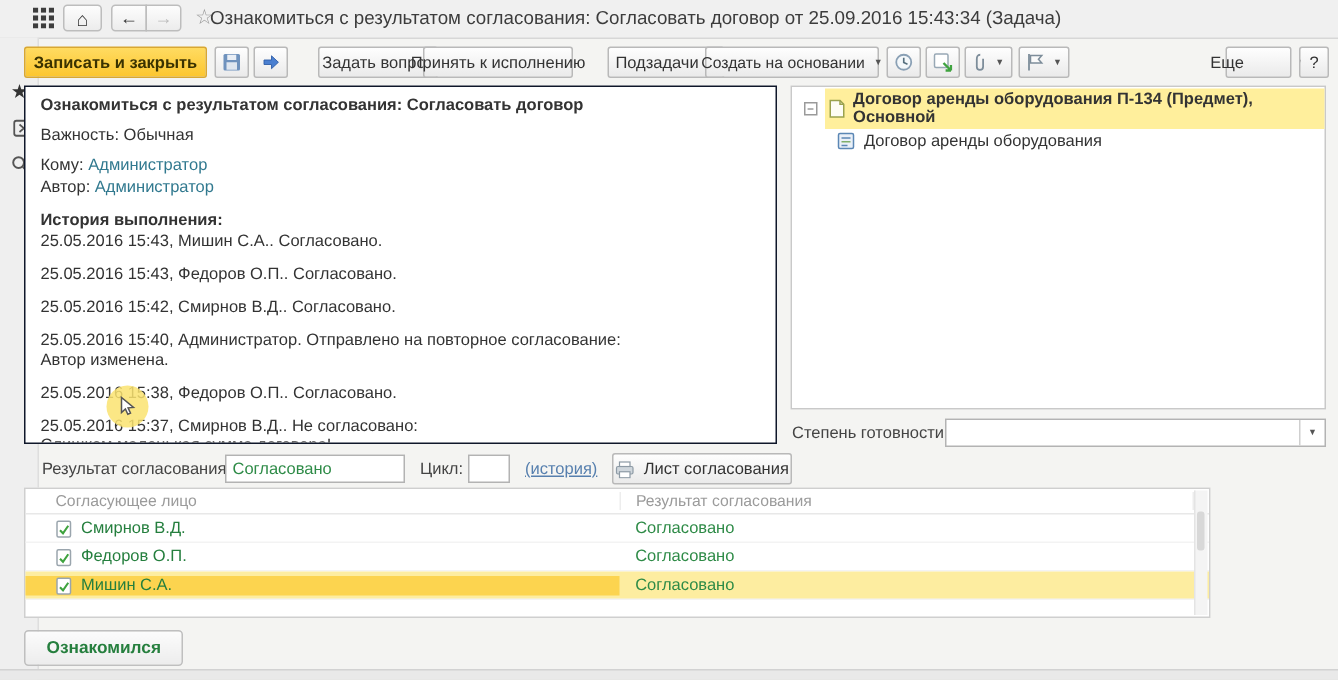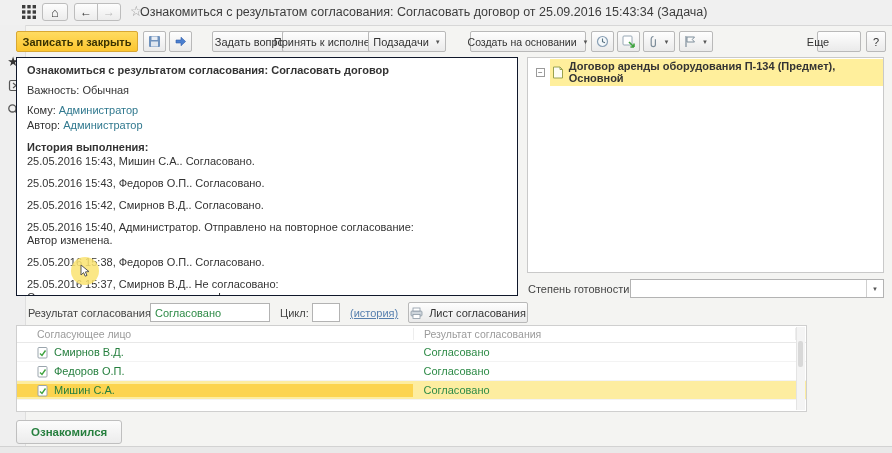--- a/index.html
+++ b/index.html
@@ -137,21 +137,21 @@
   </div>
   <div class="btn icbtn" style="left:169px;">
     <span>
       <svg width="13" height="13">
           <path d="M2 5 L7 5 L7 2.2 L11.6 6.5 L7 10.8 L7 8 L2 8 Z" fill="#4a7fd0" stroke="#2f5da8" stroke-width="0.6"></path>
         </svg>
     </span>
   </div>
   <div class="btn" style="left:212px;width:80px;">Задать вопрос</div>
   <div class="btn" style="left:282px;width:100px;">Принять к исполнению</div>
-  <div class="btn" style="left:368px;width:78px;">
+  <div class="btn" style="left:405px;width:78px;">
     <span>Подзадачи</span>
     <span class="caret">▼</span>
   </div>
   <div class="btn" style="left:470px;width:116px;font-size:10.5px;">
     <span>Создать на основании</span>
     <span class="caret">▼</span>
   </div>
   <div class="btn icbtn" style="left:591px;">
     <span>
       <svg width="13" height="13">
@@ -245,20 +245,31 @@
       <span class="tree-label-sel">
         <span style="margin-right:5px;">
           <svg width="12" height="13">
               <path d="M1.5 1 L8 1 L10.5 3.5 L10.5 12 L1.5 12 Z" fill="#fdfdf4" stroke="#9aa24e" stroke-width="1"></path>
               <path d="M8 1 L8 3.5 L10.5 3.5" fill="none" stroke="#9aa24e" stroke-width="1"></path>
             </svg>
         </span>
         <span>Договор аренды оборудования П-134 (Предмет), Основной</span>
       </span>
     </div>
+    <div class="tree-row" style="left:30px;top:27px;">
+      <span style="margin-right:6px;">
+        <svg width="12" height="12">
+            <rect x="1" y="1" width="10" height="10" rx="1" fill="#eaf0f8" stroke="#5b87b5" stroke-width="1"></rect>
+            <line x1="3" y1="4" x2="9" y2="4" stroke="#5b87b5" stroke-width="1"></line>
+            <line x1="3" y1="6.5" x2="9" y2="6.5" stroke="#7fae6a" stroke-width="1"></line>
+            <line x1="3" y1="9" x2="7" y2="9" stroke="#5b87b5" stroke-width="1"></line>
+          </svg>
+      </span>
+      <span>Договор аренды оборудования</span>
+    </div>
   </div>
 
   <div class="fieldlabel" style="left:528px;top:283px;">Степень готовности:</div>
   <div class="combo" style="left:630px;top:279px;width:254px;">
     <input value="" style="">
     <span class="dd">▼</span>
   </div>
 
   <div class="fieldlabel" style="left:28px;top:307px;">Результат согласования:</div>
   <div class="combo" style="left:150px;top:303px;width:120px;">

